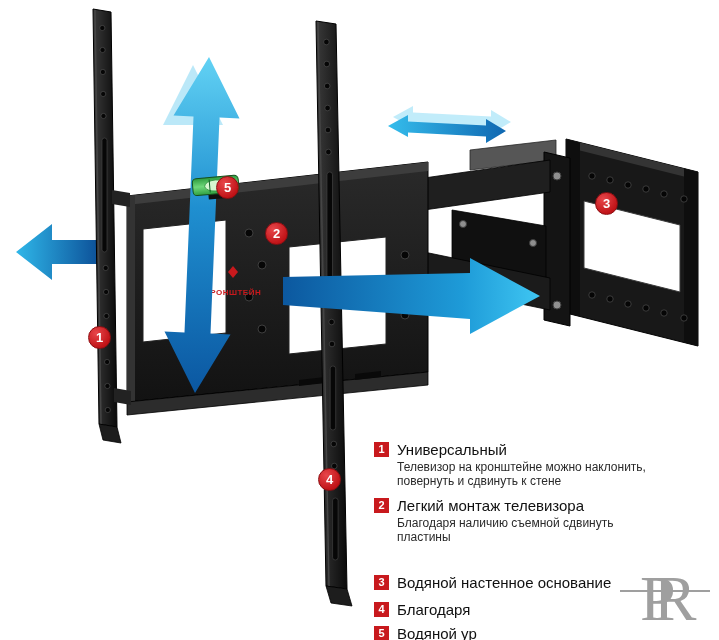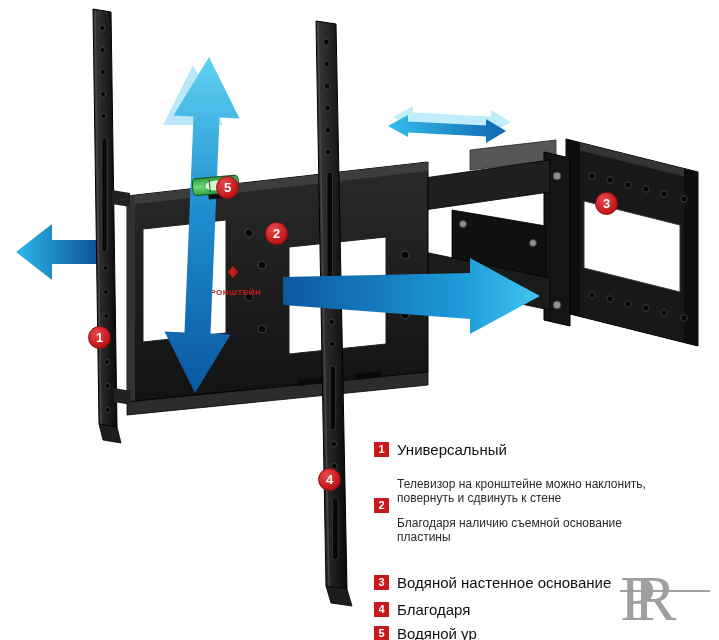--- a/index.html
+++ b/index.html
@@ -16,26 +16,26 @@
     color:#fff;font-size:13px;font-weight:bold;line-height:21px;text-align:center;
   }
   
   .legend{position:absolute;left:374px;top:441px;width:340px;height:199px;}
   .legend-item{position:absolute;left:0;display:flex;gap:8px;align-items:flex-start;}
   .num-badge{
     flex:0 0 auto;width:15px;height:15px;margin-top:1px;background:#c8191d;
     color:#fff;font-size:11px;font-weight:bold;line-height:15px;text-align:center;
   }
   .legend-title{font-size:15px;font-weight:normal;color:#101010;line-height:17px;}
-  .legend-desc{font-size:12px;color:#2a2a2a;line-height:13.5px;margin-top:20px;max-width:252px;}
+  .legend-desc{font-size:12px;color:#2a2a2a;line-height:13.5px;margin-top:3px;max-width:252px;}
   
   .watermark{position:absolute;left:612px;top:570px;width:106px;height:70px;opacity:.85;}
   .watermark .wm-line{position:absolute;left:8px;top:20px;width:90px;height:2px;background:#8f8f8f;}
   .watermark .wm-text{
-    position:absolute;left:8px;top:-8px;font-family:"Liberation Serif", serif;
+    position:absolute;left:28px;top:-8px;font-family:"Liberation Serif", serif;
     font-size:64px;color:#8f8f8f;letter-spacing:-0.34em;font-weight:400;
   }
 </style>
 </head>
 <body>
 
 <div id="stage">
 
   <svg id="art" width="719" height="640" viewBox="0 0 719 640">
     <defs>
@@ -213,21 +213,22 @@
       <span class="num-badge">1</span>
       <div>
         <div class="legend-title">Универсальный</div>
         <div class="legend-desc">Телевизор на кронштейне можно наклонить, повернуть и сдвинуть к стене</div>
       </div>
     </div>
 
     <div class="legend-item" style="top:56px;">
       <span class="num-badge">2</span>
       <div>
-        <div class="legend-desc">Благодаря наличию съемной основание пластины</div>
+        <div class="legend-title">Легкий монтаж телевизора</div>
+        <div class="legend-desc">Благодаря наличию съемной сдвинуть пластины</div>
       </div>
     </div>
 
     <div class="legend-item" style="top:133px;">
       <span class="num-badge">3</span>
       <div>
         <div class="legend-title">Водяной настенное основание</div>
       </div>
     </div>
 

